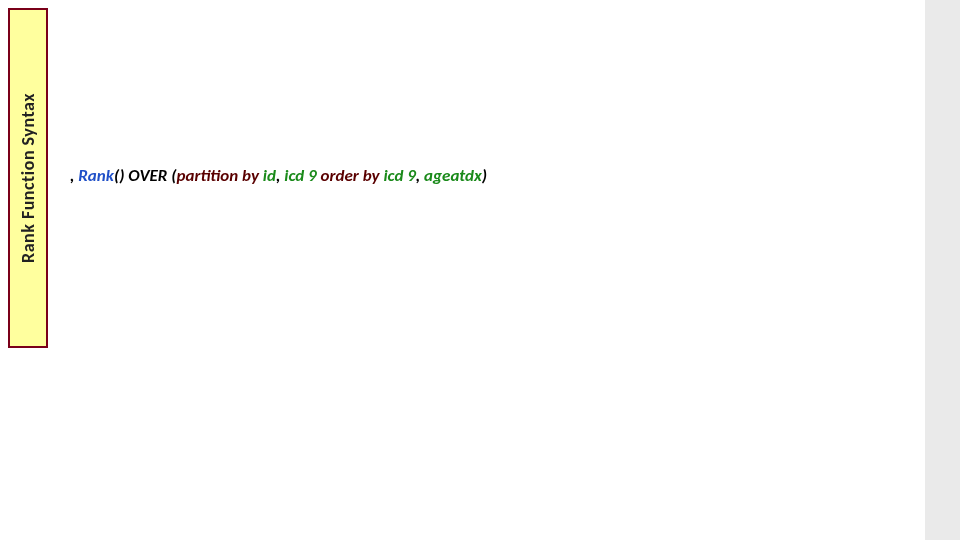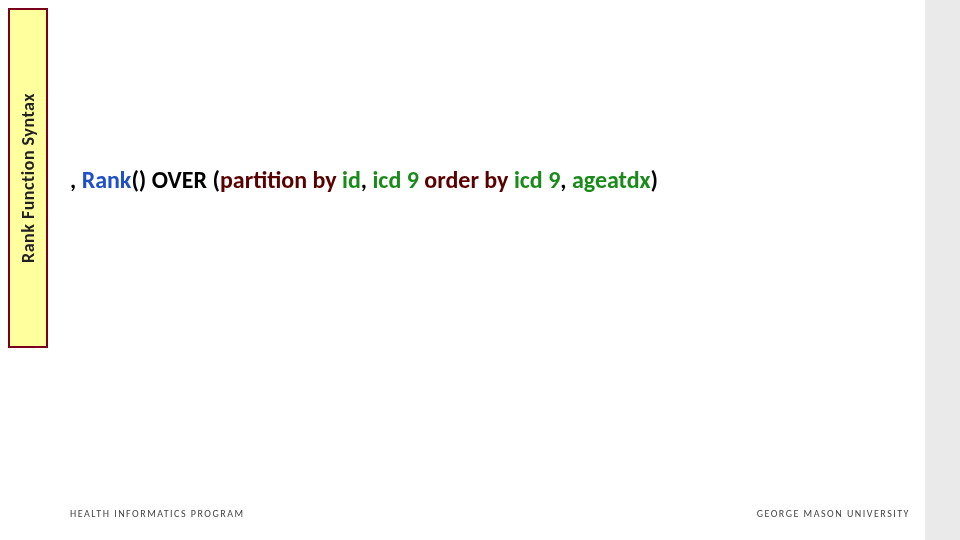--- a/index.html
+++ b/index.html
@@ -1,21 +1,21 @@
 <!DOCTYPE html>
 <html><head>
 <meta charset="utf-8">
 <style>
   * { margin: 0; padding: 0; box-sizing: border-box; }
   html, body { width: 960px; height: 540px; font-family: Calibri, Arial, sans-serif; background: #fff; overflow: hidden; }
   .slide { position: relative; width: 960px; height: 540px; background: #fff; }
   .rightbar { position: absolute; top: 0; right: 0; width: 35px; height: 540px; background: #eaeaea; }
   .tab { position: absolute; top: 8px; left: 8px; width: 40px; height: 340px; background: #ffff9e; border: 2px solid #7a0019; display: flex; align-items: center; justify-content: center; }
   .tab-text { transform: rotate(-90deg); white-space: nowrap; font-weight: 700; font-size: 18px; color: #222; letter-spacing: 0.5px; }
-  .content { position: absolute; top: 165px; left: 70px; right: 50px; font-size: 24px; font-weight: 700; color: #000; }
+  .content { position: absolute; top: 165px; left: 70px; right: 50px; font-size: 17px; font-weight: 700; color: #000; font-style: italic; }
   .content .comma { color: #000; }
   .content .blue { color: #2050c8; }
   .content .paren { color: #000; }
   .content .over { color: #000; }
   .content .dkred { color: #5a0000; }
   .content .green { color: #1a8a1a; }
   .footer { position: absolute; bottom: 20px; left: 70px; right: 50px; display: flex; justify-content: space-between; font-size: 10px; letter-spacing: 1.5px; color: #444; }
 </style>
 </head>
 <body>
@@ -24,17 +24,13 @@
   <div class="rightbar"></div>
 
   <div class="tab">
     <div class="tab-text">Rank Function Syntax</div>
   </div>
 
   <div class="content">
     <span class="comma">, </span><span class="blue">Rank</span><span class="paren">() </span><span class="over">OVER </span><span class="paren">(</span><span class="dkred">partition by </span><span class="green">id</span><span class="paren">, </span><span class="green">icd 9 </span><span class="dkred">order by </span><span class="green">icd 9</span><span class="paren">, </span><span class="green">ageatdx</span><span class="paren">)</span>
   </div>
 
-  <div class="footer">
-    <div>HEALTH INFORMATICS PROGRAM</div>
-    <div>GEORGE MASON UNIVERSITY</div>
-  </div>
 </div>
 
 </body></html>

